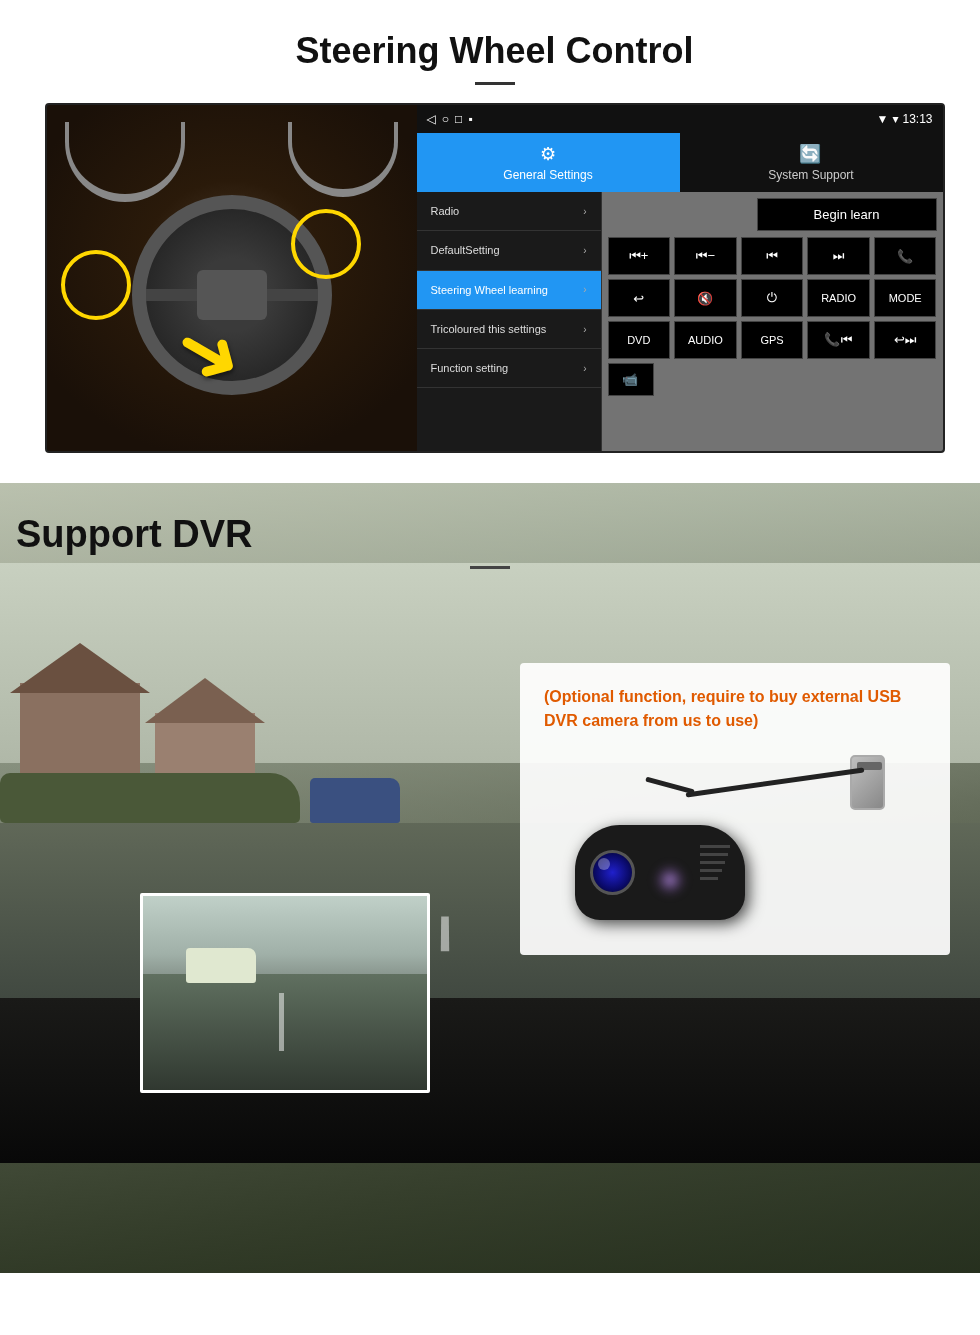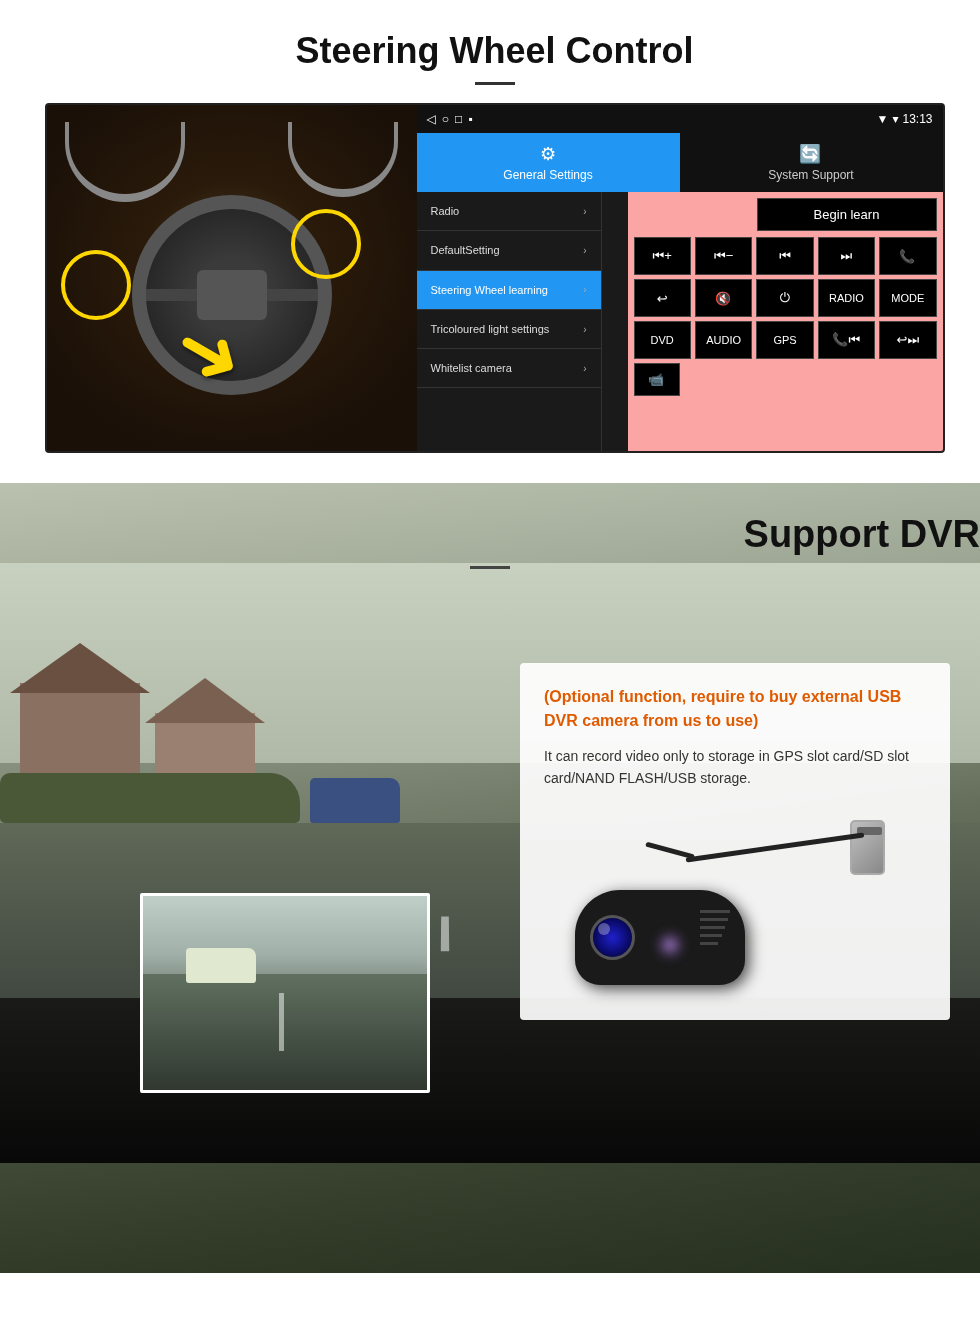--- a/index.html
+++ b/index.html
@@ -206,21 +206,20 @@
       flex-direction: column;
       align-items: center;
       gap: 3px;
     }
     .tab-icon { font-size: 18px; }
 
     
     .menu-controls {
       display: flex;
       flex: 1;
-      gap: 26px;
     }
     .menu-list {
       width: 185px;
       background: #1a1a1a;
       border-right: 1px solid #333;
     }
     .menu-item {
       padding: 12px 14px;
       color: #ddd;
       font-size: 12px;
@@ -233,21 +232,21 @@
     .menu-item.active {
       background: #2196F3;
       color: #fff;
     }
     .menu-item-text { font-size: 11px; text-align: left; line-height: 1.3; }
     .chevron { color: #aaa; font-size: 10px; }
 
     
     .controls-area {
       flex: 1;
-      background: #fca5a5;
+      background: #737373;
       padding: 6px;
     }
     .begin-learn-row {
       display: flex;
       margin-bottom: 6px;
     }
     .begin-learn-btn {
       margin-left: auto;
       background: #000;
       border: 1px solid #444;
@@ -311,22 +310,22 @@
       top: 0; left: 0;
       width: 100%;
       height: 790px;
       background:
         linear-gradient(to bottom, rgba(180,190,170,0.7) 0%, rgba(100,110,90,0.5) 40%, rgba(40,50,30,0.8) 100%);
     }
 
     .dvr-title-area {
       position: relative;
       z-index: 2;
-      text-align: right;
-      padding: 30px 0 10px;
+      text-align: left;
+      padding: 30px 16px 10px;
     }
     .dvr-title {
       font-size: 38px;
       font-weight: 900;
       color: #111;
     }
     .dvr-divider {
       width: 40px;
       height: 3px;
       background: #444;
@@ -466,25 +465,25 @@
           </div>
           <div class="menu-item">
             <span class="menu-item-text">DefaultSetting</span>
             <span class="chevron">›</span>
           </div>
           <div class="menu-item active">
             <span class="menu-item-text">Steering Wheel learning</span>
             <span class="chevron">›</span>
           </div>
           <div class="menu-item">
-            <span class="menu-item-text">Tricoloured light settings</span>
+            <span class="menu-item-text">Tricoloured this settings</span>
             <span class="chevron">›</span>
           </div>
           <div class="menu-item">
-            <span class="menu-item-text">Whitelist camera</span>
+            <span class="menu-item-text">Function setting</span>
             <span class="chevron">›</span>
           </div>
         </div>
 
         <div class="controls-area">
           <div class="begin-learn-row">
             <button class="begin-learn-btn">Begin learn</button>
           </div>
           <div class="controls-grid">
             <button class="ctrl-btn">⏮+</button>
@@ -548,21 +547,20 @@
 
       <div style="position:absolute;bottom:0;left:0;width:100%;height:60%;background:linear-gradient(to bottom,#607060,#303830);"></div>
       <div style="position:absolute;bottom:20%;left:48%;width:5px;height:30%;background:#fff;opacity:0.5;"></div>
 
       <div style="position:absolute;bottom:55%;left:15%;width:70px;height:35px;background:#e0e8d0;border-radius:4px 8px 3px 3px;"></div>
     </div>
   </div>
 
   <div class="dvr-info-card">
     <p class="dvr-optional-text">(Optional function, require to buy external USB DVR camera from us to use)</p>
-    <p class="dvr-desc-text">It can record video only to storage in GPS slot card/SD slot card/NAND FLASH/USB storage.</p>
 
     <div class="dvr-camera-img">
 
       <div style="position:relative;width:100%;height:100%;">
 
         <div style="position:absolute;top:10px;right:20px;width:35px;height:55px;background:linear-gradient(135deg,#c0c0c0,#888);border-radius:5px;border:2px solid #aaa;">
           <div style="position:absolute;top:5px;left:5px;width:25px;height:8px;background:#666;border-radius:2px;"></div>
         </div>
 
         <div style="position:absolute;top:35px;left:120px;width:180px;height:5px;background:#222;border-radius:3px;transform:rotate(-8deg);"></div>

